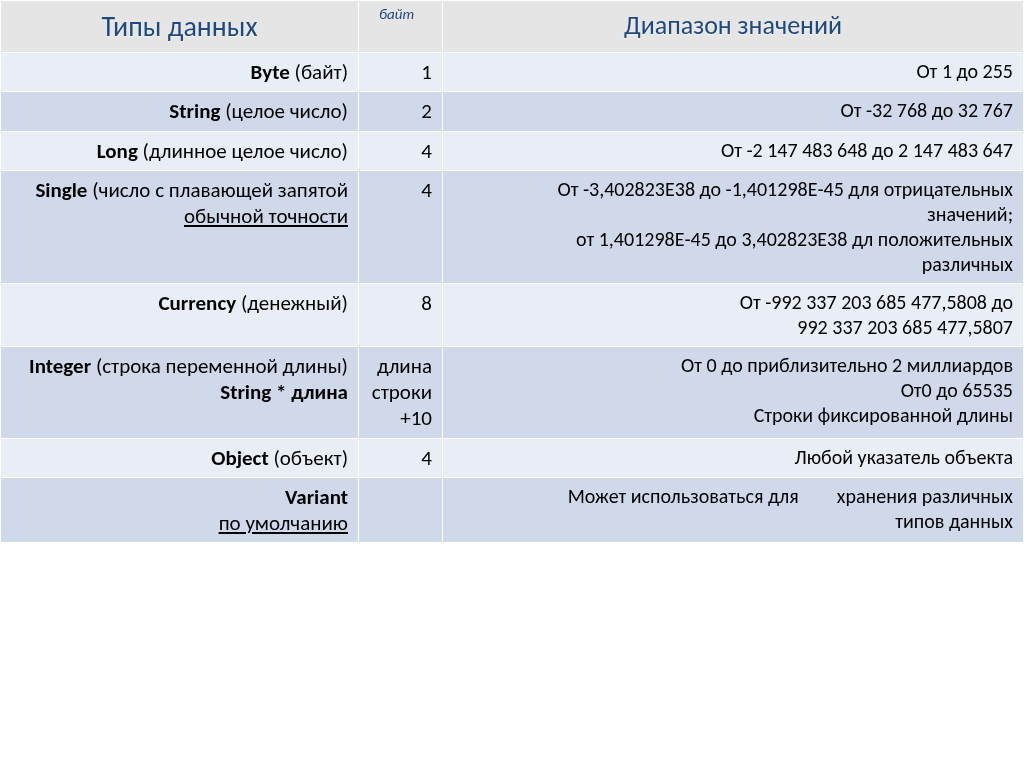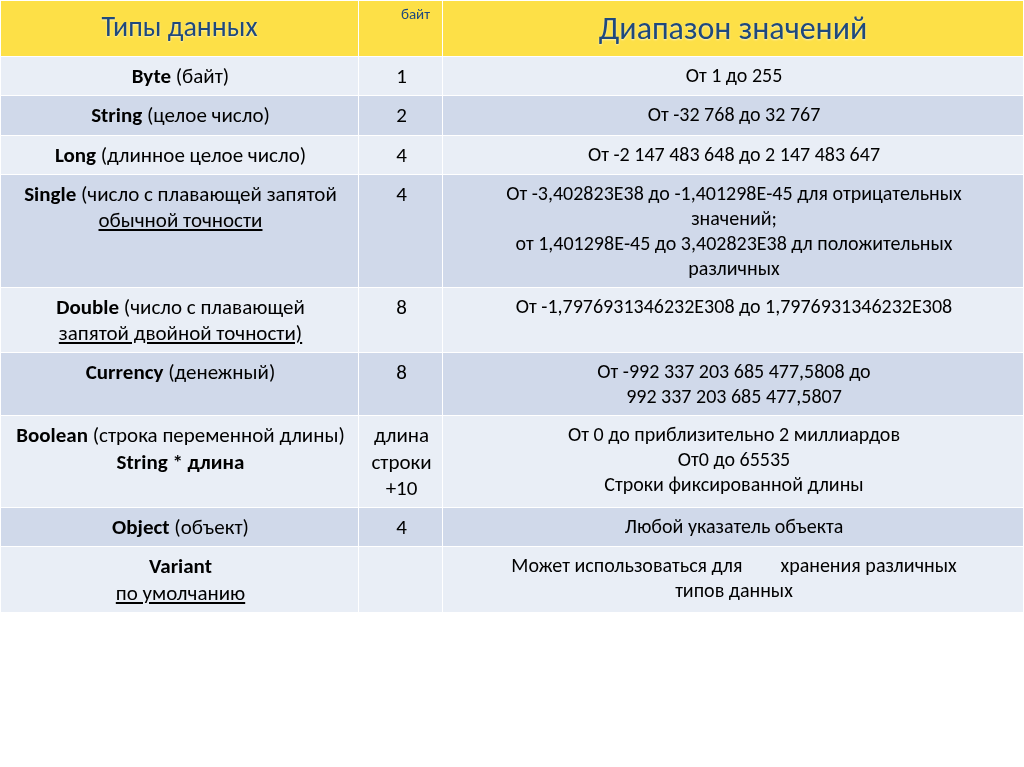--- a/index.html
+++ b/index.html
@@ -9,43 +9,44 @@
       width: 1024px;
     }
     table {
       width: 100%;
       border-collapse: collapse;
       table-layout: fixed;
     }
     th, td {
       border: 1px solid #fff;
       vertical-align: top;
-      text-align: center;
+      text-align: right;
     }
     th {
-      background: #fde047;
+      background: #e5e5e5;
       color: #1f497d;
-      padding: 8px 12px;
+      padding: 8px 20px;
     }
     th.col-types {
       width: 358px;
       font-size: 28px;
       font-weight: 500;
       text-align: center;
       text-shadow: 0 1px 2px rgba(255,255,255,.6);
     }
     th.col-bytes {
       width: 84px;
       font-size: 15px;
       font-weight: 500;
-      text-align: right;
+      text-align: left;
       padding-top: 4px;
+      font-style: italic;
     }
     th.col-range {
-      font-size: 32px;
+      font-size: 26px;
       font-weight: 500;
       text-align: center;
       text-shadow: 0 1px 2px rgba(255,255,255,.6);
     }
     tbody tr:nth-child(odd)  td { background: #e9eef6; }
     tbody tr:nth-child(even) td { background: #d0d9ea; }
     td {
       padding: 6px 10px 6px 12px;
       color: #000;
     }
@@ -121,45 +122,36 @@
       </td>
       <td class="bytes-cell">4</td>
       <td class="range-cell">
         <span>От -3,402823Е38 до -1,401298Е-45 для отрицательных</span><br>
         <span>значений;</span><br>
         <span>от 1,401298Е-45 до 3,402823Е38 дл положительных</span><br>
         <span>различных</span>
       </td>
     </tr>
 
-    <tr>
-      <td class="type-cell">
-        <b>Double</b>
-        <span class="paren">(число с плавающей</span><br>
-        <span class="line2">запятой двойной точности)</span>
-      </td>
-      <td class="bytes-cell">8</td>
-      <td class="range-cell">От -1,7976931346232Е308 до 1,7976931346232Е308</td>
-    </tr>
 
     <tr>
       <td class="type-cell">
         <b>Currency</b>
         <span class="paren">(денежный)</span>
       </td>
       <td class="bytes-cell">8</td>
       <td class="range-cell">
         <span>От -992 337 203 685 477,5808 до</span><br>
         <span>992 337 203 685 477,5807</span>
       </td>
     </tr>
 
     <tr>
       <td class="type-cell">
-        <b>Boolean</b>
+        <b>Integer</b>
         <span class="paren">(строка переменной длины)</span><br>
         <b>String * длина</b>
       </td>
       <td class="bytes-cell">длина строки +10</td>
       <td class="range-cell">
         <span>От 0 до приблизительно 2 миллиардов</span><br>
         <span>От0 до 65535</span><br>
         <span>Строки фиксированной длины</span>
       </td>
     </tr>

